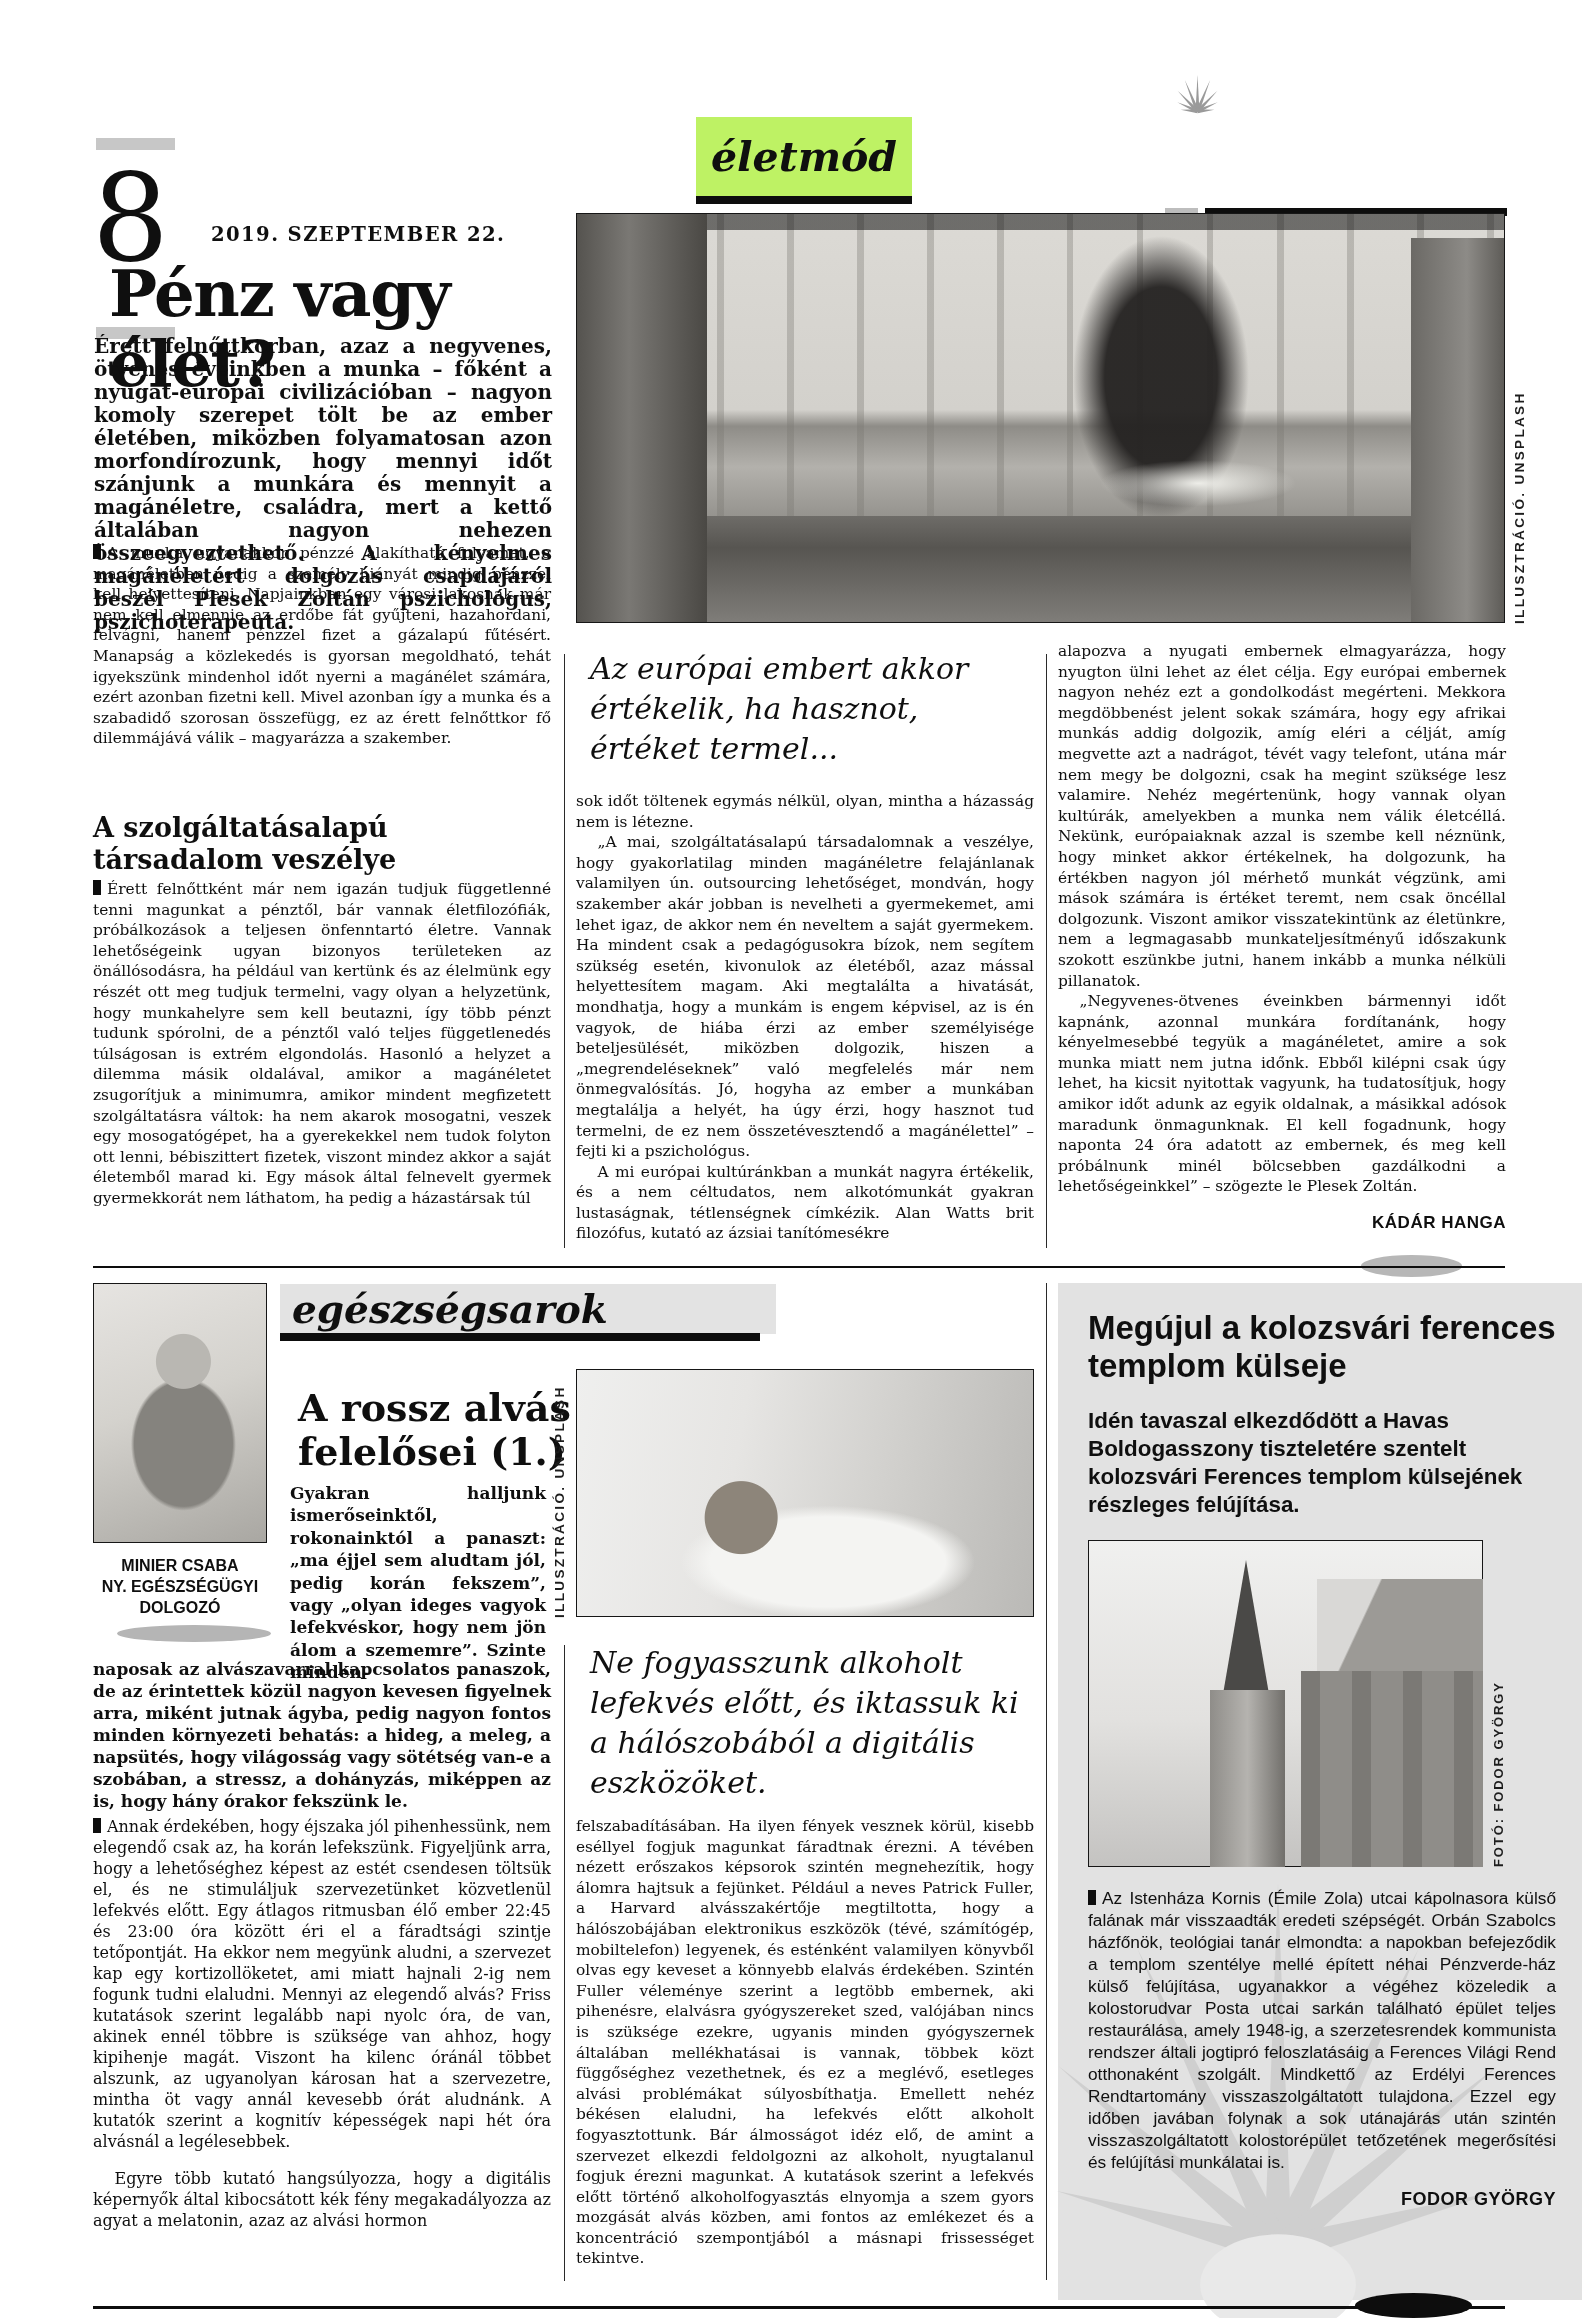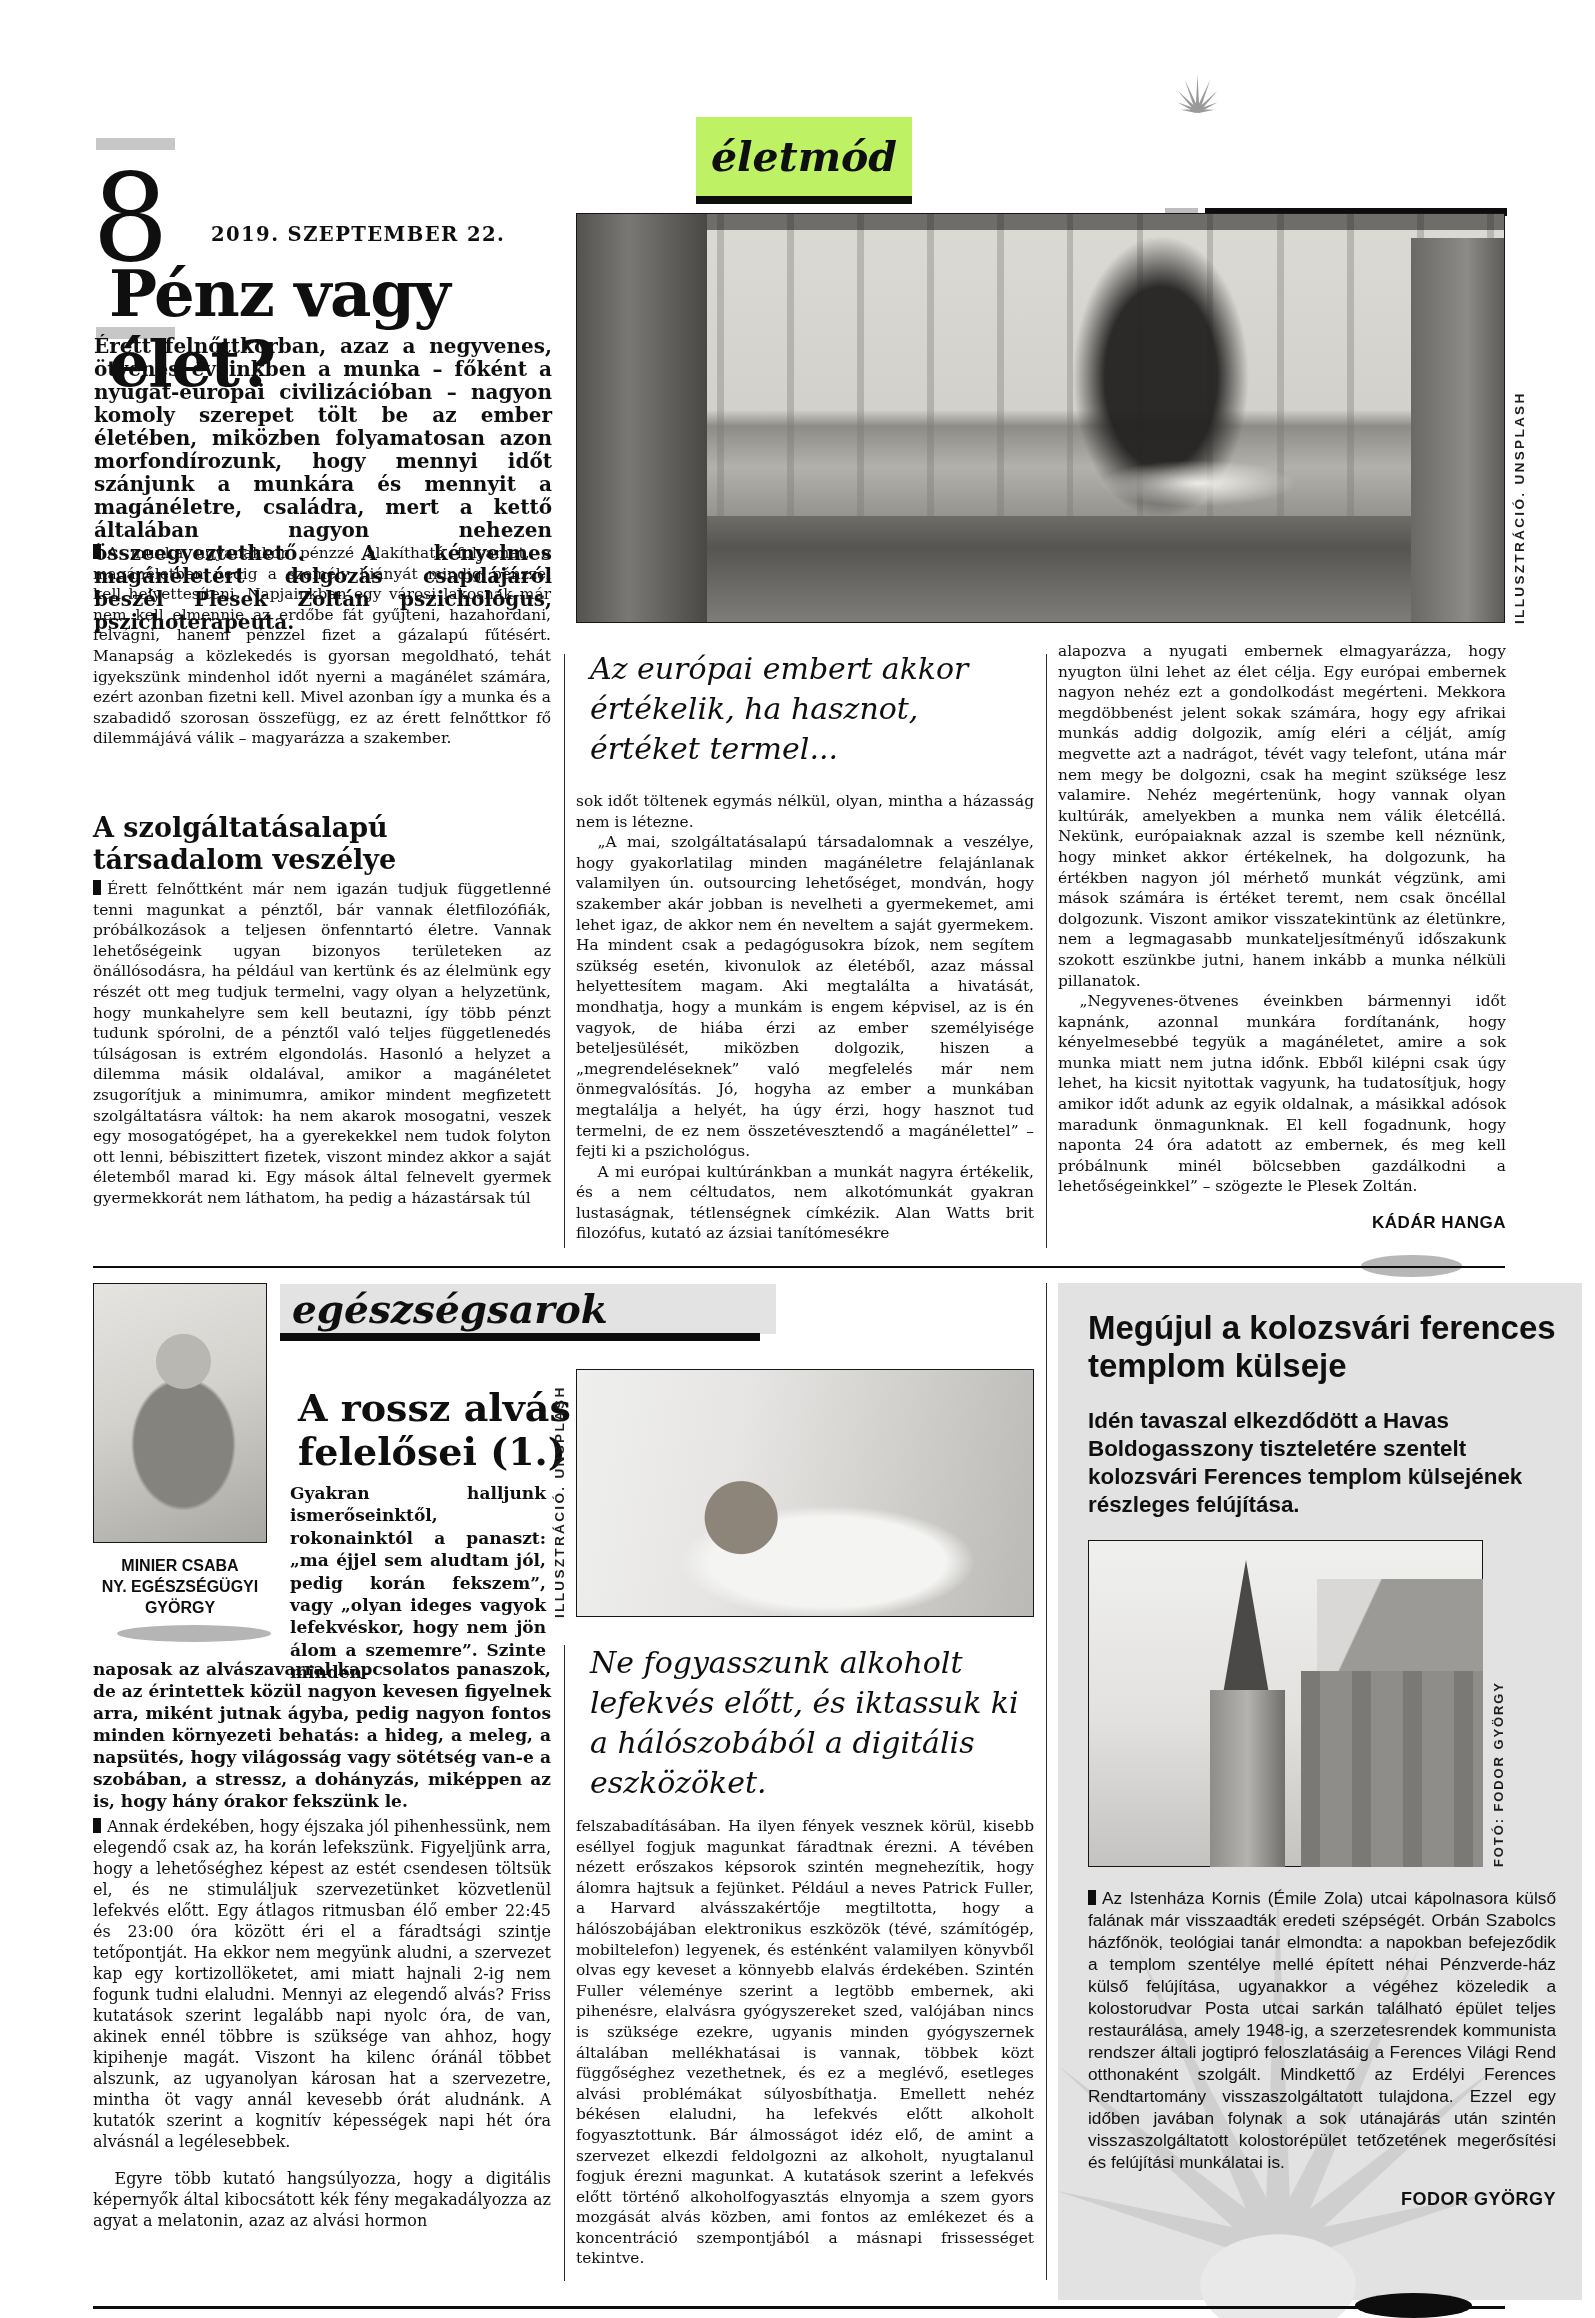--- a/index.html
+++ b/index.html
@@ -185,21 +185,21 @@
 
   <div class="abs vrule" id="vr1"></div>
   <div class="abs vrule" id="vr2"></div>
   <div class="abs" id="divider1-oval"></div>
   <div class="abs" id="divider1"></div>
 
   <div class="abs photo-frame" id="hphoto"></div>
   <div class="abs" id="hcaption">
     <div>MINIER CSABA</div>
     <div>NY. EGÉSZSÉGÜGYI</div>
-    <div>GYÖRGY</div>
+    <div>DOLGOZÓ</div>
   </div>
   <div class="abs" id="hcaption-oval"></div>
 
   <div class="abs" id="hbox">egészségsarok</div>
   <div class="abs" id="hbox-bar"></div>
   <h2 class="abs" id="htitle" style="margin:8px">A rossz alvás felelősei (1.)</h2>
 
   <div class="abs jtext" id="hintro1">Gyakran halljunk ismerőseinktől, rokonainktól a panaszt: „ma éjjel sem aludtam jól, pedig korán fekszem”, vagy „olyan ideges vagyok lefekvéskor, hogy nem jön álom a szememre”. Szinte minden-</div>
   <div class="abs jtext" id="hintro2">naposak az alvászavarral kapcsolatos panaszok, de az érintettek közül nagyon kevesen figyelnek arra, miként jutnak ágyba, pedig nagyon fontos minden környezeti behatás: a hideg, a meleg, a napsütés, hogy világosság vagy sötétség van-e a szobában, a stressz, a dohányzás, miképpen az is, hogy hány órakor fekszünk le.</div>
 

